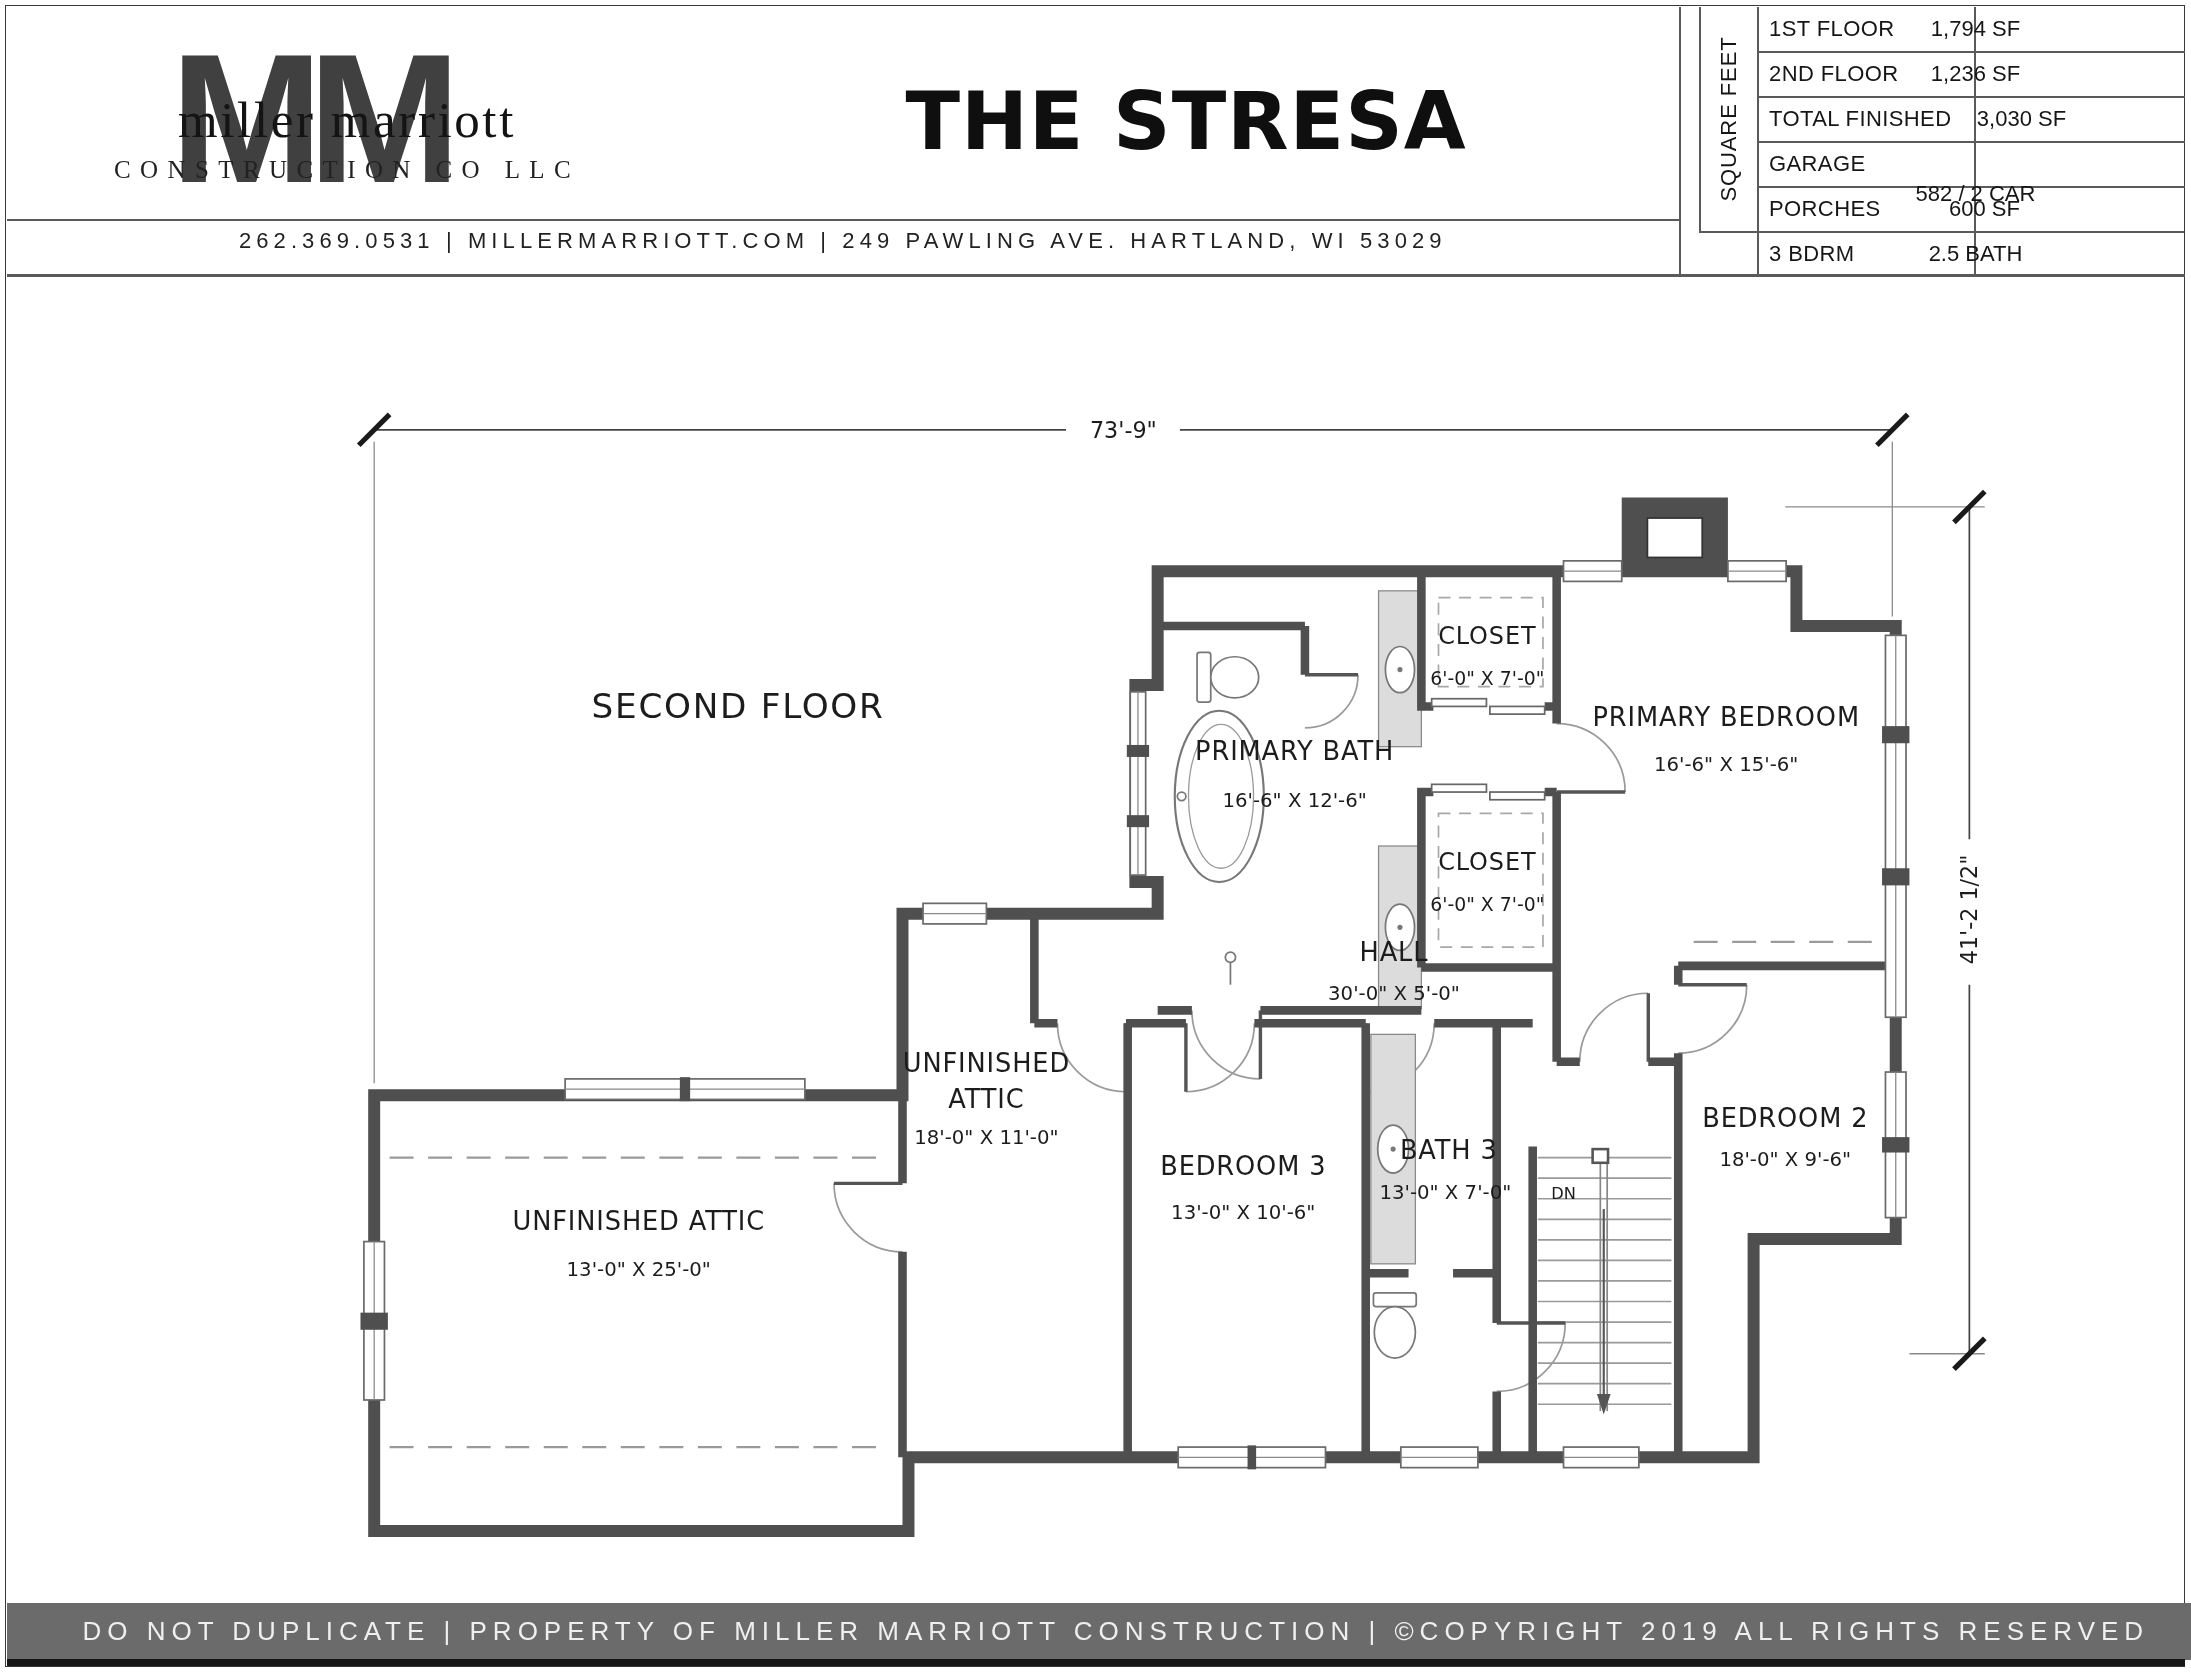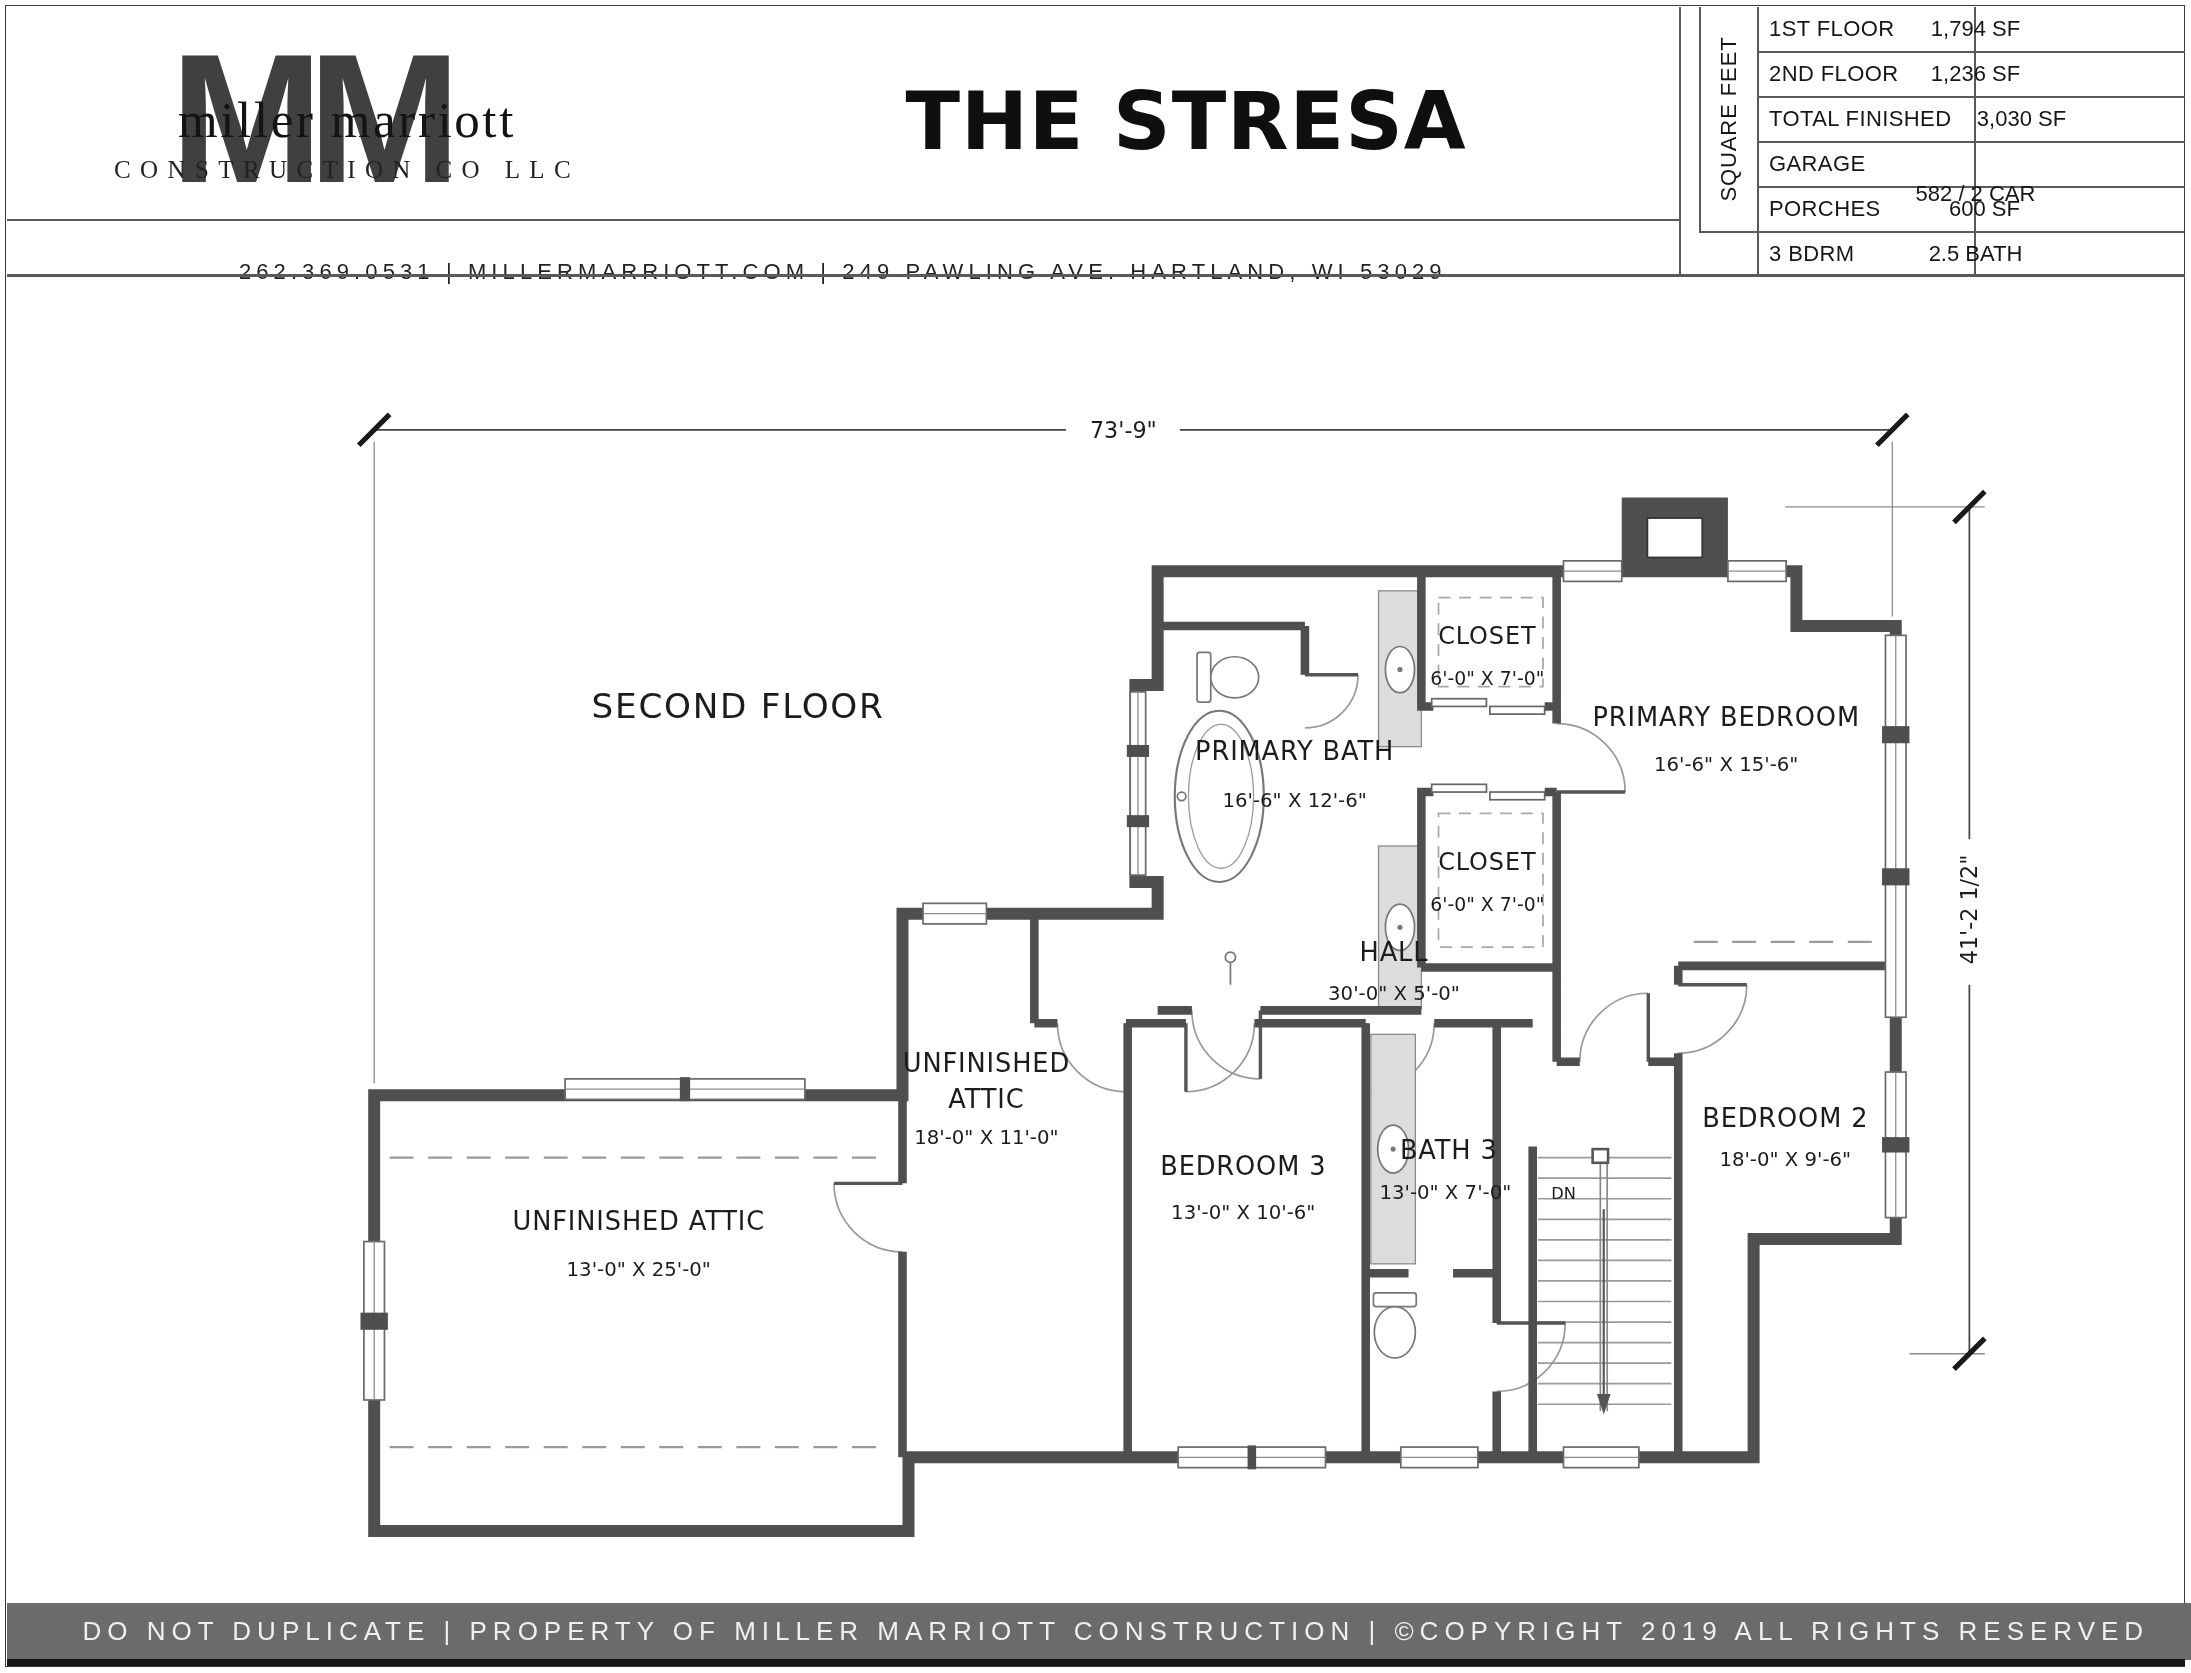--- a/index.html
+++ b/index.html
@@ -20,21 +20,21 @@
   #logo-sub{position:absolute;left:43px;top:156px;width:608px;text-align:center;
         font-family:"Liberation Serif",serif;font-size:25px;color:#222;letter-spacing:9.4px;}
 
   
   #plan-title{position:absolute;left:848px;top:75px;width:676px;text-align:center;
         font-size:80px;font-weight:800;color:#0f0f0f;letter-spacing:0.9px;
         font-family:"DejaVu Sans",sans-serif;}
 
   
   #contact-bar{position:absolute;left:6.8px;top:228px;width:1672px;text-align:center;
-        font-size:22px;letter-spacing:5.1px;color:#222;font-weight:500;margin-top:31px;}
+        font-size:22px;letter-spacing:5.1px;color:#222;font-weight:500;}
 
   
   .spec-label{position:absolute;left:1769px;width:199px;font-size:22px;color:#161616;
         display:flex;align-items:center;height:45px;letter-spacing:0.4px;}
   .spec-value{position:absolute;left:1872px;width:207px;font-size:22px;color:#161616;
         display:flex;align-items:center;justify-content:center;height:45px;}
   #sqft-label{position:absolute;left:1615px;top:108px;width:224px;height:22px;
         transform:rotate(-90deg);text-align:center;font-size:22px;color:#161616;
         letter-spacing:0.9px;}
 

